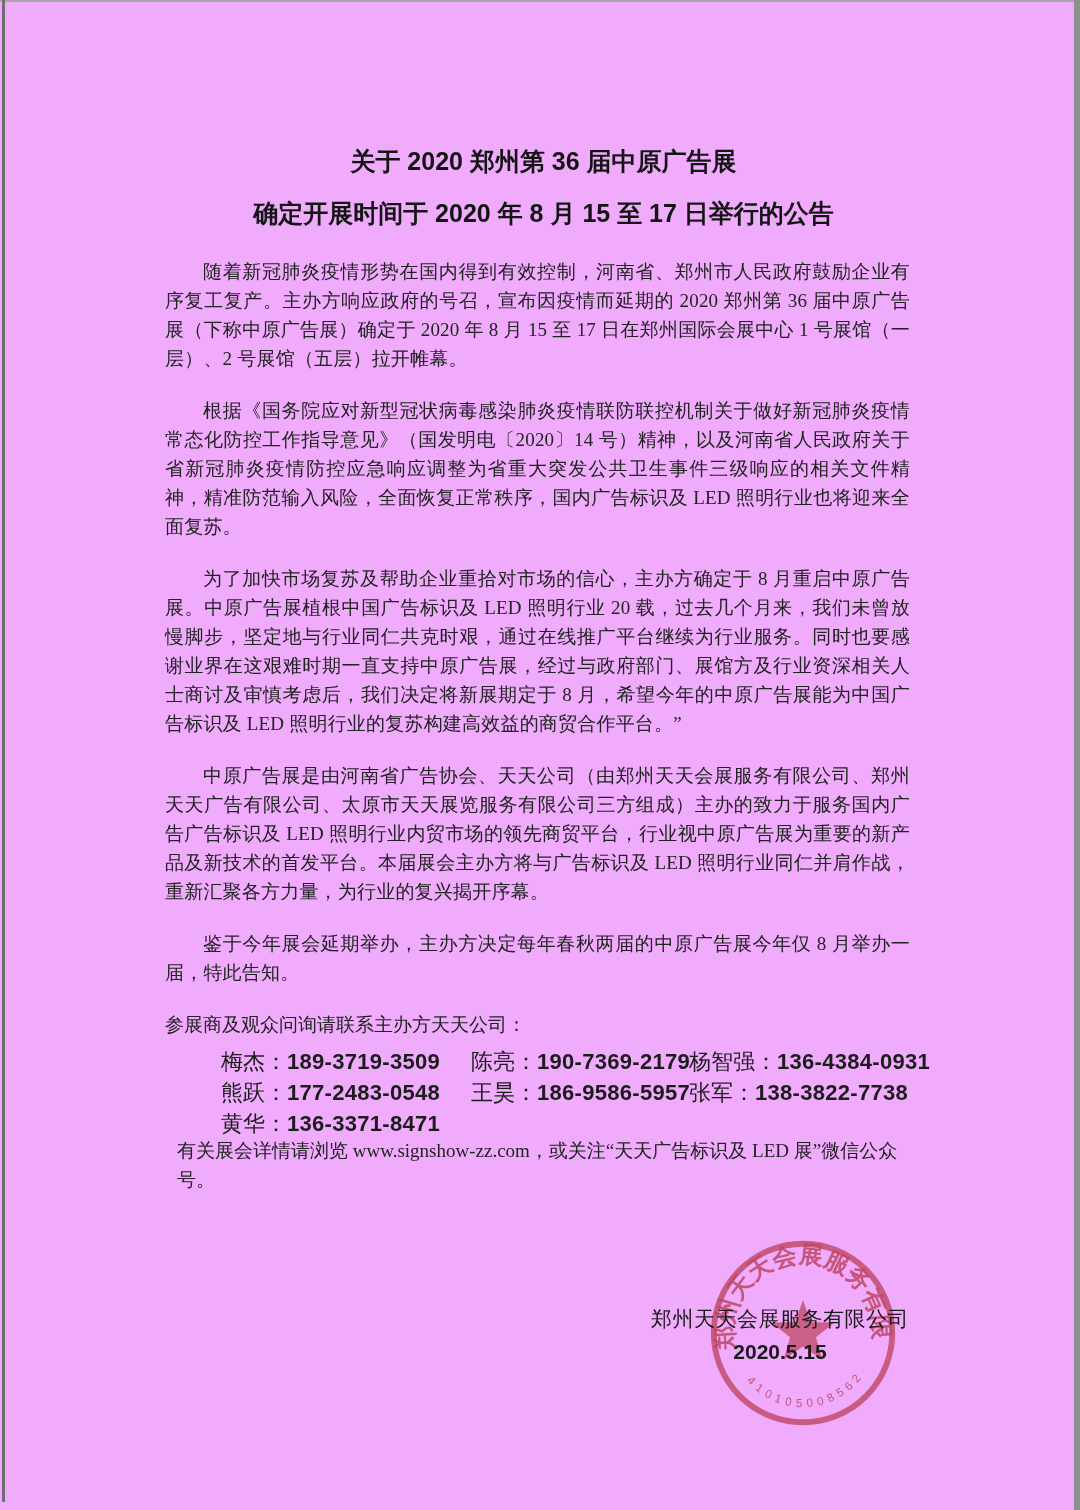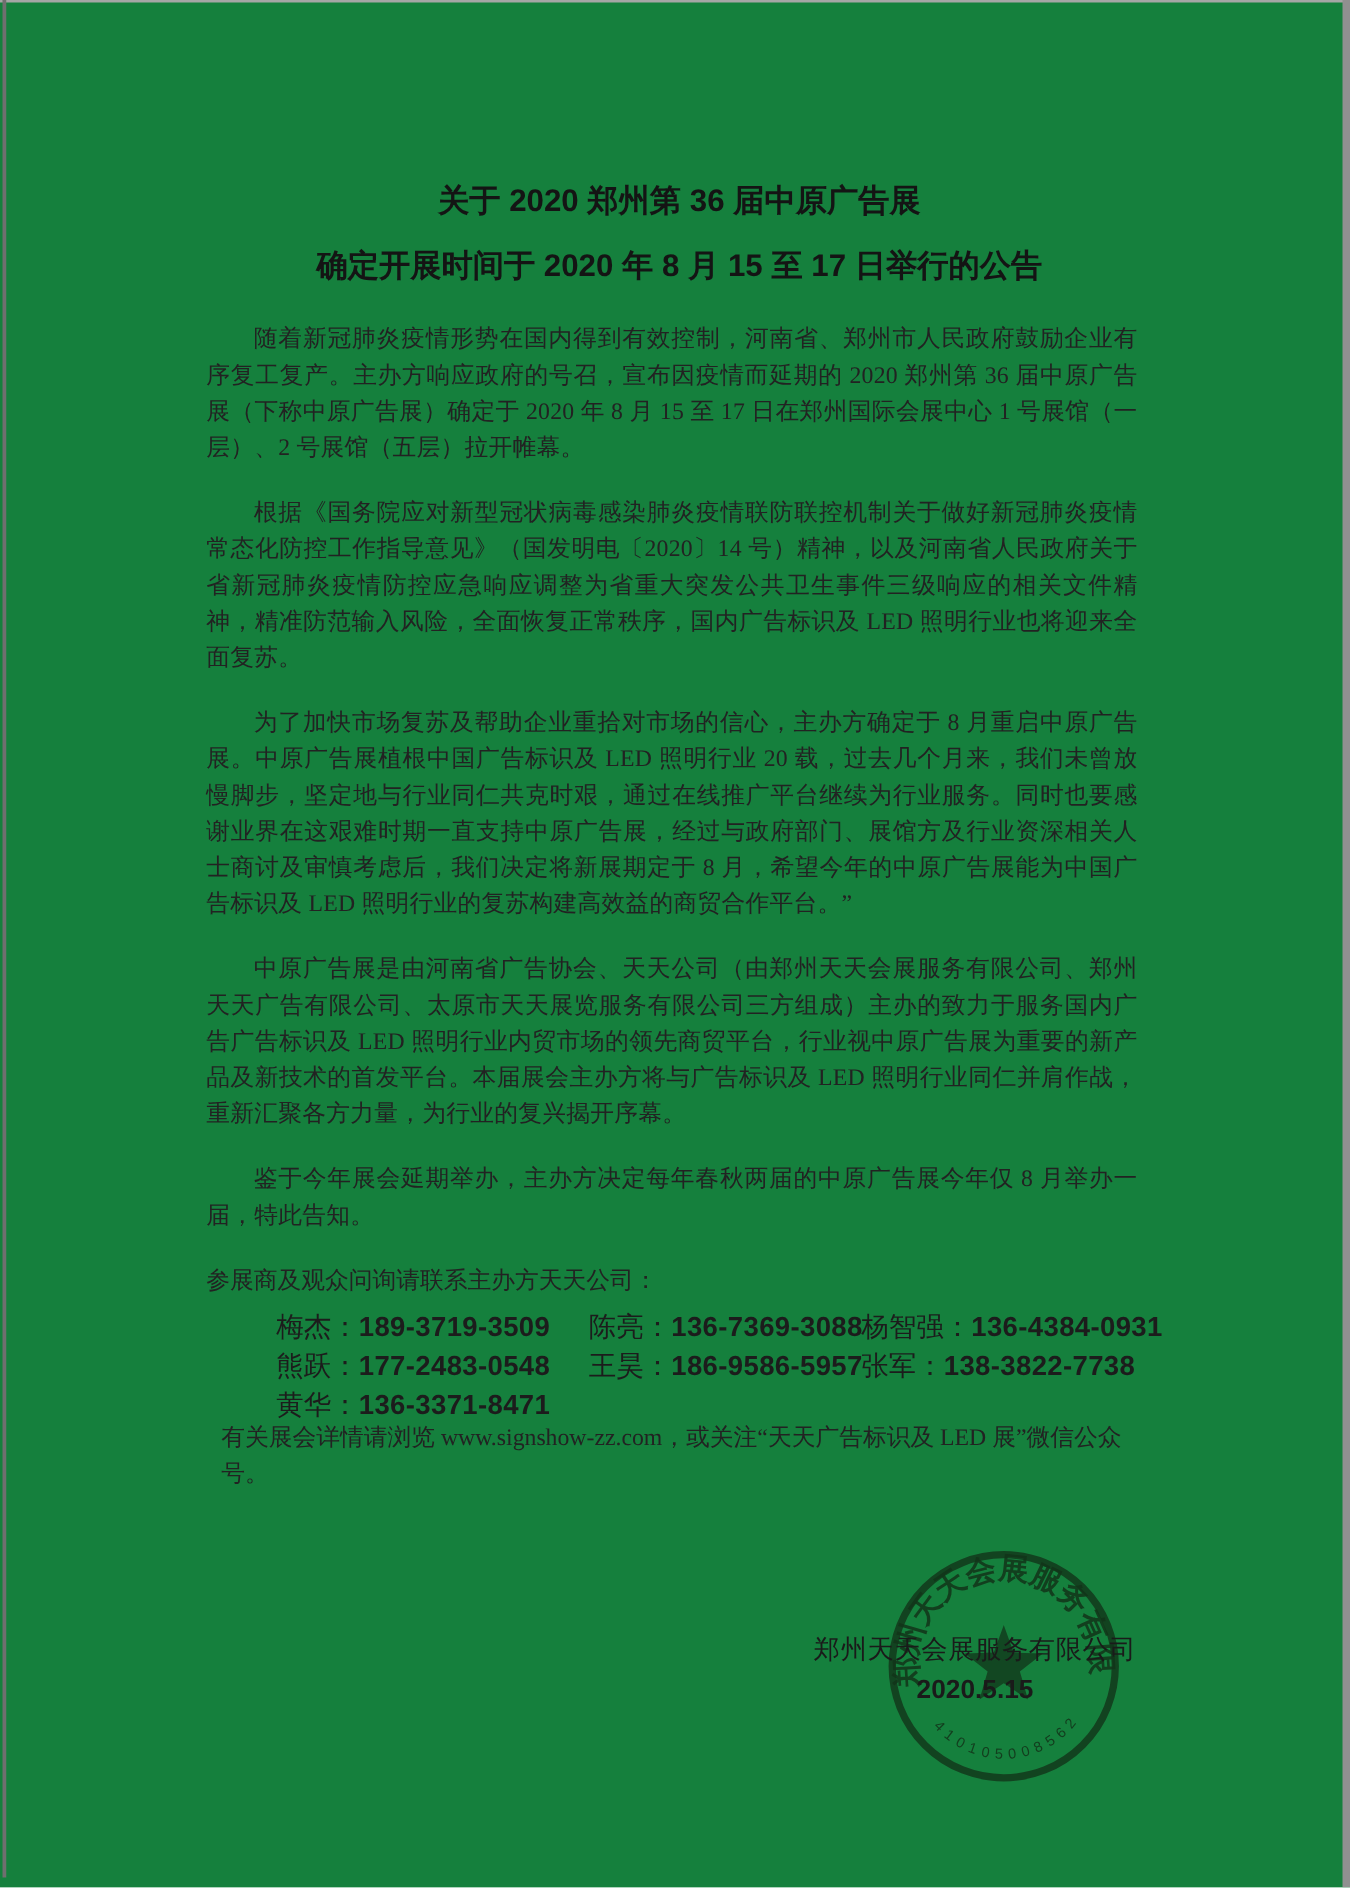--- a/index.html
+++ b/index.html
@@ -1,19 +1,19 @@
 <!DOCTYPE html>
 <html><head>
 <meta charset="utf-8">
 <style>
   html,body{margin:0;padding:0;background:#ffffff;}
   .page{
     position:relative;
     width:1080px;height:1510px;
-    background:#15803d;
+    background:#f0abfc;
     overflow:hidden;
     font-family:"Liberation Serif", serif;
     color:#1e1e1e;
   }
   
   .edge-top{position:absolute;left:0;top:0;width:1080px;height:2px;background:#a6a6a6;}
   .edge-left{position:absolute;left:2px;top:0;width:3px;height:1502px;background:#6f6f6f;}
   .edge-right{position:absolute;right:0;top:0;width:6px;height:1510px;background:#909090;}
 
   .content{
@@ -93,21 +93,21 @@
     <p class="body-par">随着新冠肺炎疫情形势在国内得到有效控制，河南省、郑州市人民政府鼓励企业有序复工复产。主办方响应政府的号召，宣布因疫情而延期的 2020 郑州第 36 届中原广告展（下称中原广告展）确定于 2020 年 8 月 15 至 17 日在郑州国际会展中心 1 号展馆（一层）、2 号展馆（五层）拉开帷幕。</p>
     <p class="body-par">根据《国务院应对新型冠状病毒感染肺炎疫情联防联控机制关于做好新冠肺炎疫情常态化防控工作指导意见》（国发明电〔2020〕14 号）精神，以及河南省人民政府关于省新冠肺炎疫情防控应急响应调整为省重大突发公共卫生事件三级响应的相关文件精神，精准防范输入风险，全面恢复正常秩序，国内广告标识及 LED 照明行业也将迎来全面复苏。</p>
     <p class="body-par">为了加快市场复苏及帮助企业重拾对市场的信心，主办方确定于 8 月重启中原广告展。中原广告展植根中国广告标识及 LED 照明行业 20 载，过去几个月来，我们未曾放慢脚步，坚定地与行业同仁共克时艰，通过在线推广平台继续为行业服务。同时也要感谢业界在这艰难时期一直支持中原广告展，经过与政府部门、展馆方及行业资深相关人士商讨及审慎考虑后，我们决定将新展期定于 8 月，希望今年的中原广告展能为中国广告标识及 LED 照明行业的复苏构建高效益的商贸合作平台。”</p>
     <p class="body-par">中原广告展是由河南省广告协会、天天公司（由郑州天天会展服务有限公司、郑州天天广告有限公司、太原市天天展览服务有限公司三方组成）主办的致力于服务国内广告广告标识及 LED 照明行业内贸市场的领先商贸平台，行业视中原广告展为重要的新产品及新技术的首发平台。本届展会主办方将与广告标识及 LED 照明行业同仁并肩作战，重新汇聚各方力量，为行业的复兴揭开序幕。</p>
     <p class="body-par">鉴于今年展会延期举办，主办方决定每年春秋两届的中原广告展今年仅 8 月举办一届，特此告知。</p>
 
     <p class="contact-intro">参展商及观众问询请联系主办方天天公司：</p>
 
     <div class="contacts">
       <div class="contact-cell"><span>梅杰：</span><span class="phone">189-3719-3509</span></div>
-      <div class="contact-cell"><span>陈亮：</span><span class="phone">136-7369-3088</span></div>
+      <div class="contact-cell"><span>陈亮：</span><span class="phone">190-7369-2179</span></div>
       <div class="contact-cell"><span>杨智强：</span><span class="phone">136-4384-0931</span></div>
       <div class="contact-cell"><span>熊跃：</span><span class="phone">177-2483-0548</span></div>
       <div class="contact-cell"><span>王昊：</span><span class="phone">186-9586-5957</span></div>
       <div class="contact-cell"><span>张军：</span><span class="phone">138-3822-7738</span></div>
       <div class="contact-cell"><span>黄华：</span><span class="phone">136-3371-8471</span></div>
     </div>
 
     <p class="footer-note">有关展会详情请浏览 www.signshow-zz.com，或关注“天天广告标识及 LED 展”微信公众号。</p>
   </div>
 

